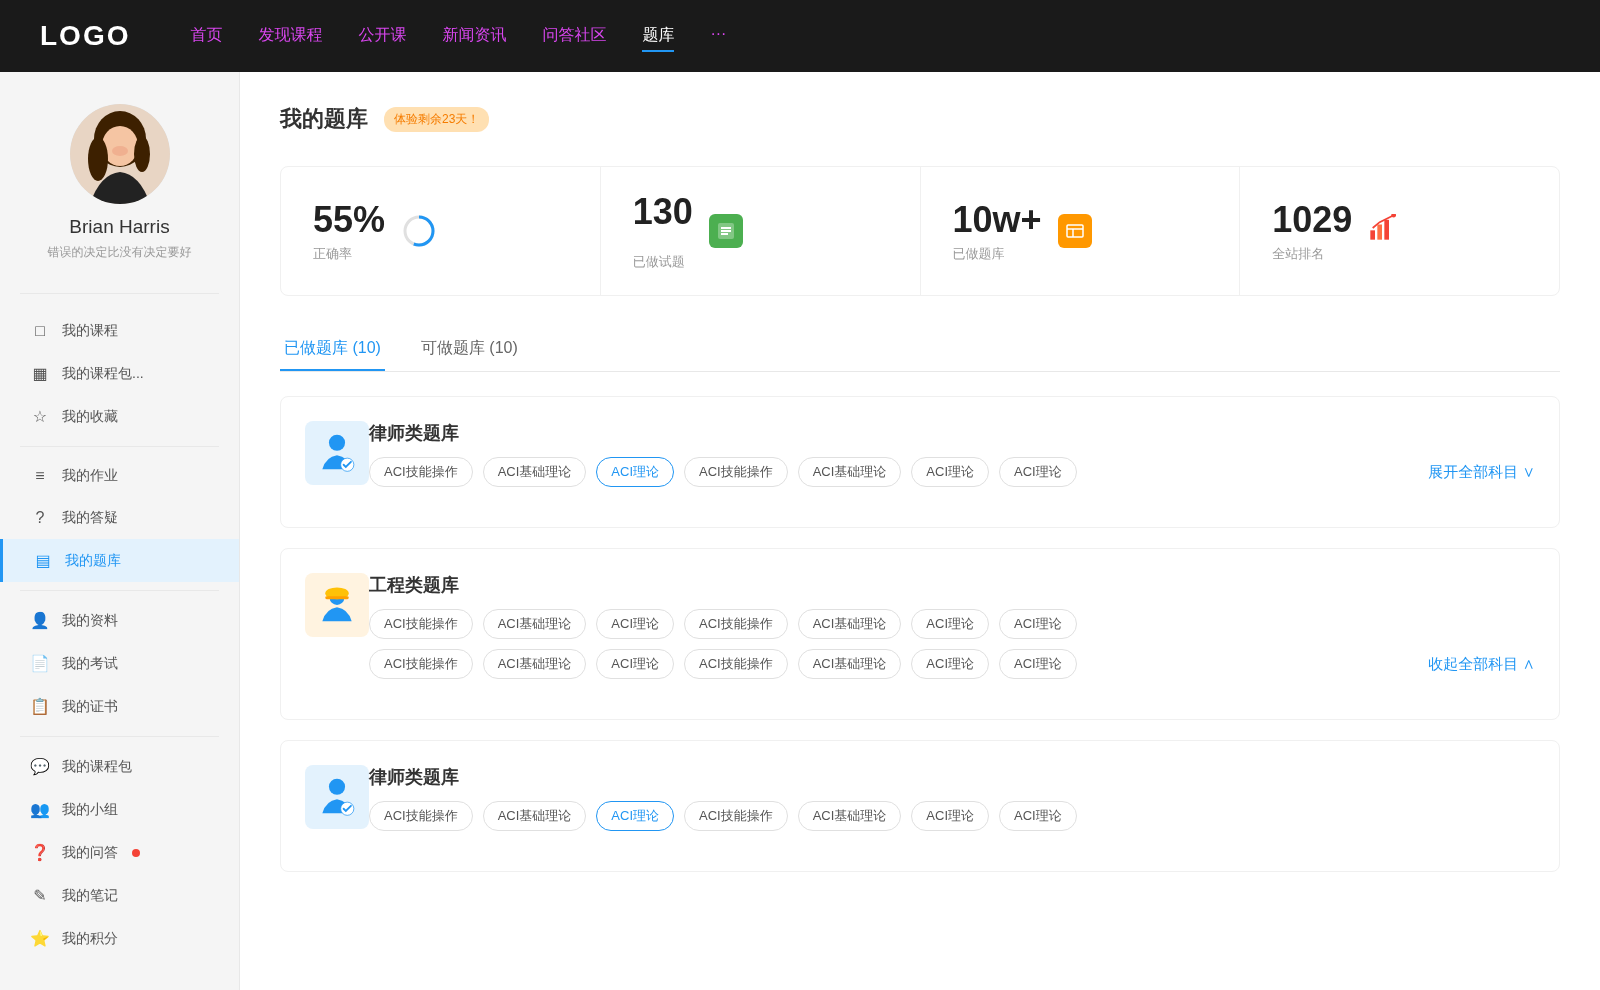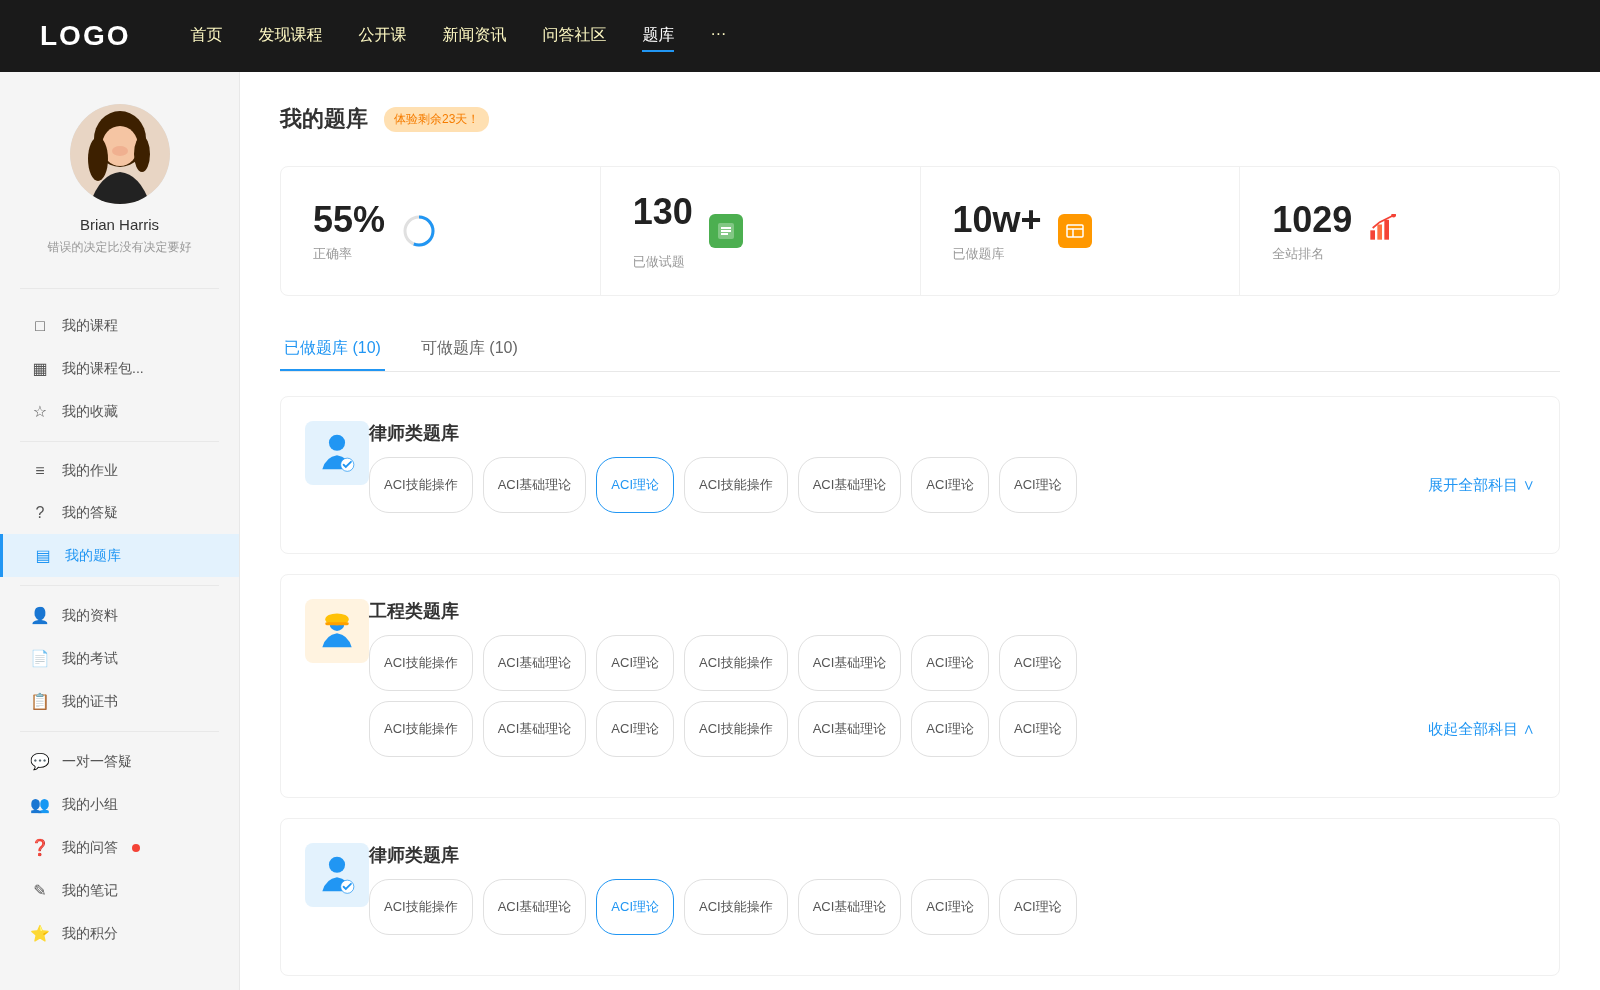--- a/index.html
+++ b/index.html
@@ -2,37 +2,37 @@
 <html><head>
   <meta charset="utf-8">
   <style>
     * { margin: 0; padding: 0; box-sizing: border-box; }
     body { font-family: -apple-system, BlinkMacSystemFont, 'PingFang SC', 'Microsoft YaHei', sans-serif; background: #f5f5f5; width: 1600px; min-height: 990px; overflow-x: hidden; }
 
     
     .navbar { background: #1a1a1a; height: 72px; display: flex; align-items: center; padding: 0 40px; position: fixed; top: 0; left: 0; right: 0; z-index: 100; }
     .nav-logo { color: #ffffff; font-size: 28px; font-weight: bold; letter-spacing: 2px; margin-right: 60px; }
     .nav-links { display: flex; gap: 36px; flex: 1; }
-    .nav-link { color: #fef9c3; font-size: 16px; cursor: pointer; text-decoration: none; padding: 4px 0; }
+    .nav-link { color: #d946ef; font-size: 16px; cursor: pointer; text-decoration: none; padding: 4px 0; }
     .nav-link.active { color: white; border-bottom: 2px solid #2196f3; }
     .nav-right { display: flex; align-items: center; gap: 20px; }
     .nav-app-btn { color: #ccc; font-size: 15px; cursor: pointer; }
     .nav-bell { position: relative; cursor: pointer; }
     .nav-bell-icon { color: #ccc; font-size: 20px; }
     .nav-avatar { width: 38px; height: 38px; border-radius: 50%; background: #888; overflow: hidden; cursor: pointer; }
     .nav-chevron { color: #ccc; cursor: pointer; font-size: 12px; }
 
     
     .main-wrapper { display: flex; margin-top: 72px; min-height: calc(990px - 72px); }
 
     
     .sidebar { width: 240px; background: #f5f5f5; padding: 32px 0; flex-shrink: 0; border-right: 1px solid #e8e8e8; }
     .sidebar-profile { text-align: center; padding: 0 20px 24px; }
     .avatar-wrap { width: 100px; height: 100px; border-radius: 50%; overflow: hidden; margin: 0 auto 12px; background: #ddd; }
-    .sidebar-name { font-size: 15px; color: #333; font-weight: 500; margin-bottom: 6px; }
+    .sidebar-name { font-size: 19px; color: #333; font-weight: 500; margin-bottom: 6px; }
     .sidebar-motto { font-size: 12px; color: #999; }
     .sidebar-divider { height: 1px; background: #e8e8e8; margin: 8px 20px; }
     .sidebar-menu { list-style: none; padding: 8px 0; }
     .sidebar-item { display: flex; align-items: center; padding: 12px 30px; cursor: pointer; color: #555; font-size: 14px; gap: 12px; }
     .sidebar-item.active { color: #2196f3; background: #e3f2fd; border-left: 3px solid #2196f3; }
     .sidebar-item .s-icon { font-size: 16px; width: 20px; text-align: center; flex-shrink: 0; }
 
     
     .content { flex: 1; background: white; padding: 32px 40px; overflow-y: auto; min-height: calc(990px - 72px); }
 
@@ -52,21 +52,21 @@
     .tab { padding: 10px 4px; font-size: 16px; cursor: pointer; color: #666; border-bottom: 2px solid transparent; }
     .tab.active { color: #2196f3; border-bottom-color: #2196f3; font-weight: 500; }
 
     
     .qbank-card { border: 1px solid #f0f0f0; border-radius: 8px; padding: 24px; margin-bottom: 20px; }
     .qbank-header { display: flex; align-items: flex-start; margin-bottom: 16px; }
     .qbank-icon { width: 64px; height: 64px; background: #e3f2fd; border-radius: 8px; display: flex; align-items: center; justify-content: center; flex-shrink: 0; }
     .qbank-icon svg { width: 44px; height: 44px; }
     .qbank-name { font-size: 18px; font-weight: 600; color: #333; margin-bottom: 12px; }
     .tags-row { display: flex; flex-wrap: wrap; gap: 10px; align-items: center; }
-    .tag { padding: 18px 14px; border: 1px solid #e0e0e0; border-radius: 20px; font-size: 13px; color: #555; cursor: pointer; }
+    .tag { padding: 5px 14px; border: 1px solid #e0e0e0; border-radius: 20px; font-size: 13px; color: #555; cursor: pointer; }
     .tag.active { border-color: #2196f3; color: #2196f3; background: white; }
     .expand-btn { color: #2196f3; font-size: 15px; cursor: pointer; margin-left: auto; white-space: nowrap; align-self: center; }
   </style>
 </head>
 <body>
 
 <nav class="navbar">
   <div class="nav-logo">LOGO</div>
   <div class="nav-links">
     <a class="nav-link">首页</a>
@@ -141,21 +141,21 @@
         <span class="s-icon">📄</span>
         <span>我的考试</span>
       </li>
       <li class="sidebar-item">
         <span class="s-icon">📋</span>
         <span>我的证书</span>
       </li>
       <div class="sidebar-divider"></div>
       <li class="sidebar-item">
         <span class="s-icon">💬</span>
-        <span>一对一答疑</span>
+        <span>我的课程包</span>
       </li>
       <li class="sidebar-item">
         <span class="s-icon">👥</span>
         <span>我的小组</span>
       </li>
       <li class="sidebar-item">
         <span class="s-icon">❓</span>
         <span style="display:flex;align-items:center;gap:4px;">我的问答</span>
         <span style="width:8px;height:8px;background:#f44336;border-radius:50%;display:inline-block;margin-left:2px;"></span>
       </li>

